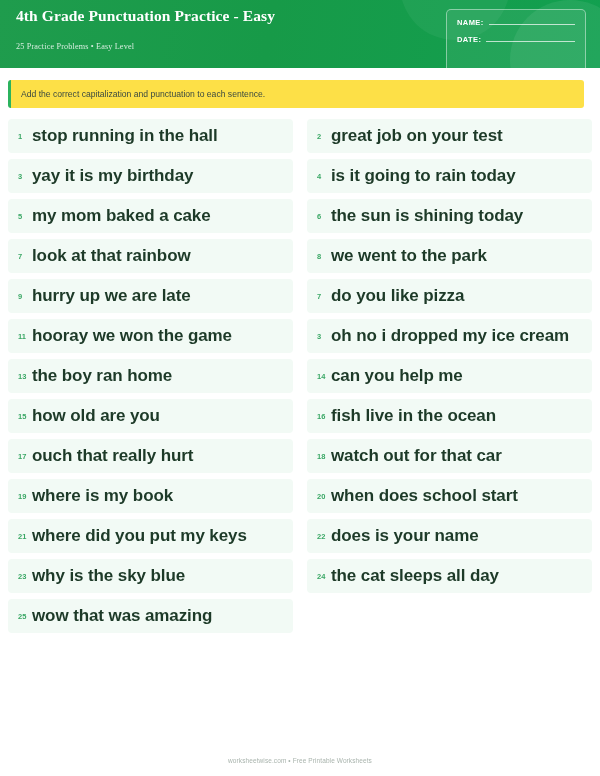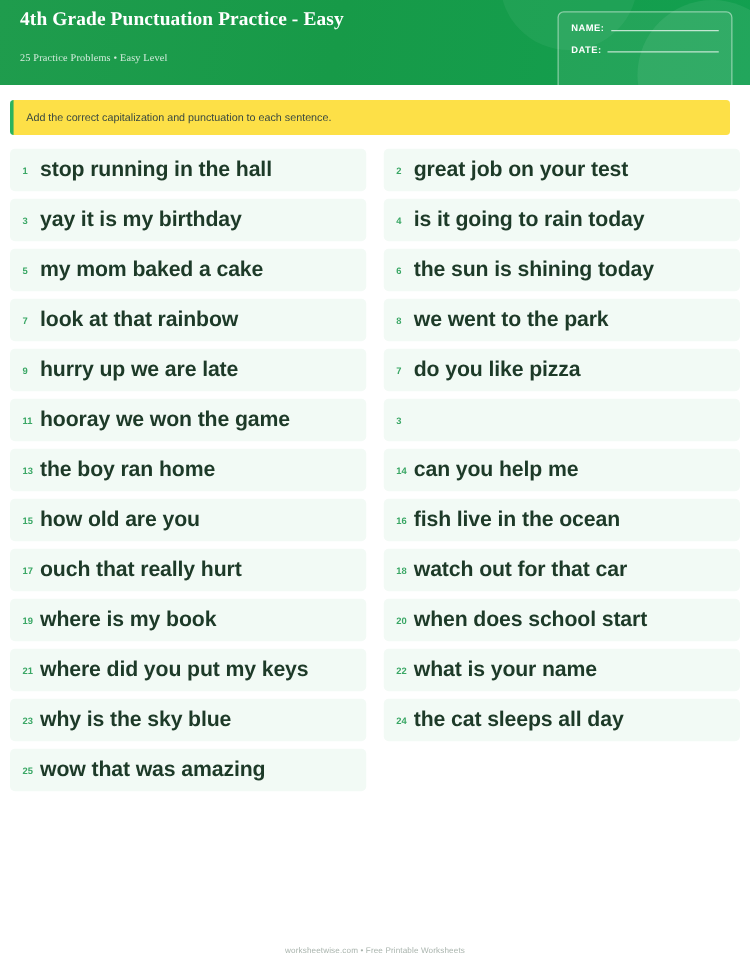--- a/index.html
+++ b/index.html
@@ -226,20 +226,21 @@
     <div class="problem">
       <span class="problem-number">7</span>
       <span class="problem-text">do you like pizza</span>
     </div>
     <div class="problem">
       <span class="problem-number">11</span>
       <span class="problem-text">hooray we won the game</span>
     </div>
     <div class="problem">
       <span class="problem-number">3</span>
+      <span class="problem-text">oh no i dropped my ice cream</span>
     </div>
     <div class="problem">
       <span class="problem-number">13</span>
       <span class="problem-text">the boy ran home</span>
     </div>
     <div class="problem">
       <span class="problem-number">14</span>
       <span class="problem-text">can you help me</span>
     </div>
     <div class="problem">
@@ -265,21 +266,21 @@
     <div class="problem">
       <span class="problem-number">20</span>
       <span class="problem-text">when does school start</span>
     </div>
     <div class="problem">
       <span class="problem-number">21</span>
       <span class="problem-text">where did you put my keys</span>
     </div>
     <div class="problem">
       <span class="problem-number">22</span>
-      <span class="problem-text">what is your name</span>
+      <span class="problem-text">does is your name</span>
     </div>
     <div class="problem">
       <span class="problem-number">23</span>
       <span class="problem-text">why is the sky blue</span>
     </div>
     <div class="problem">
       <span class="problem-number">24</span>
       <span class="problem-text">the cat sleeps all day</span>
     </div>
     <div class="problem">

